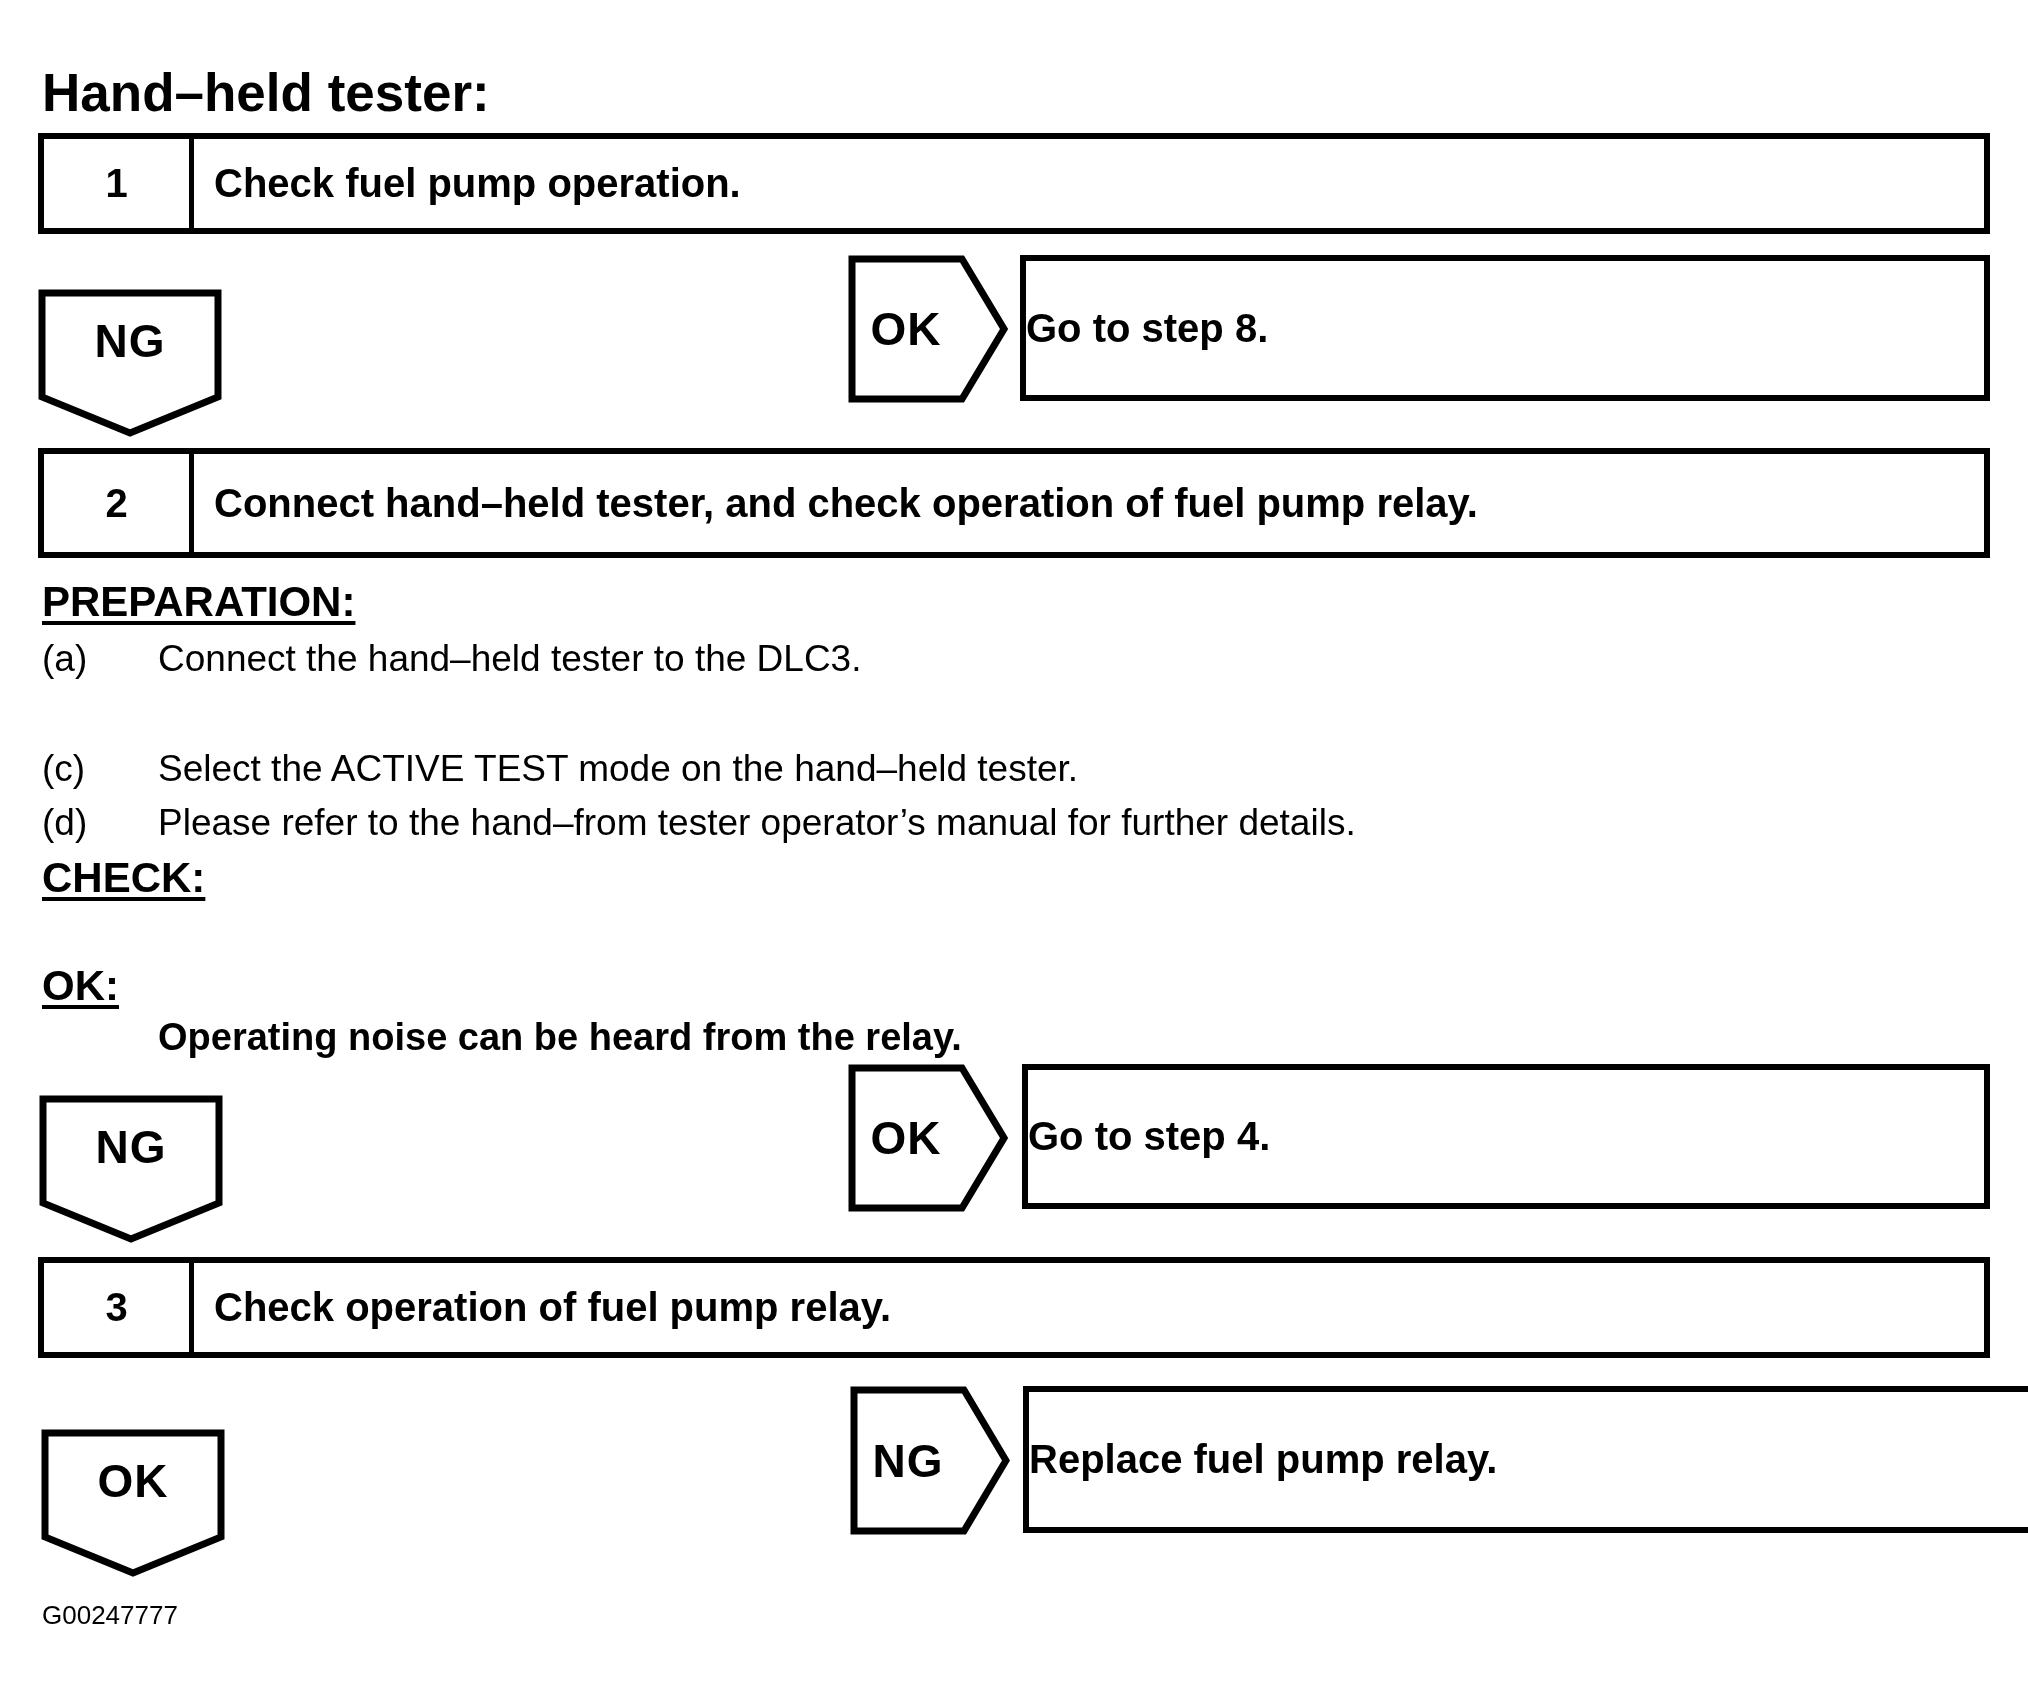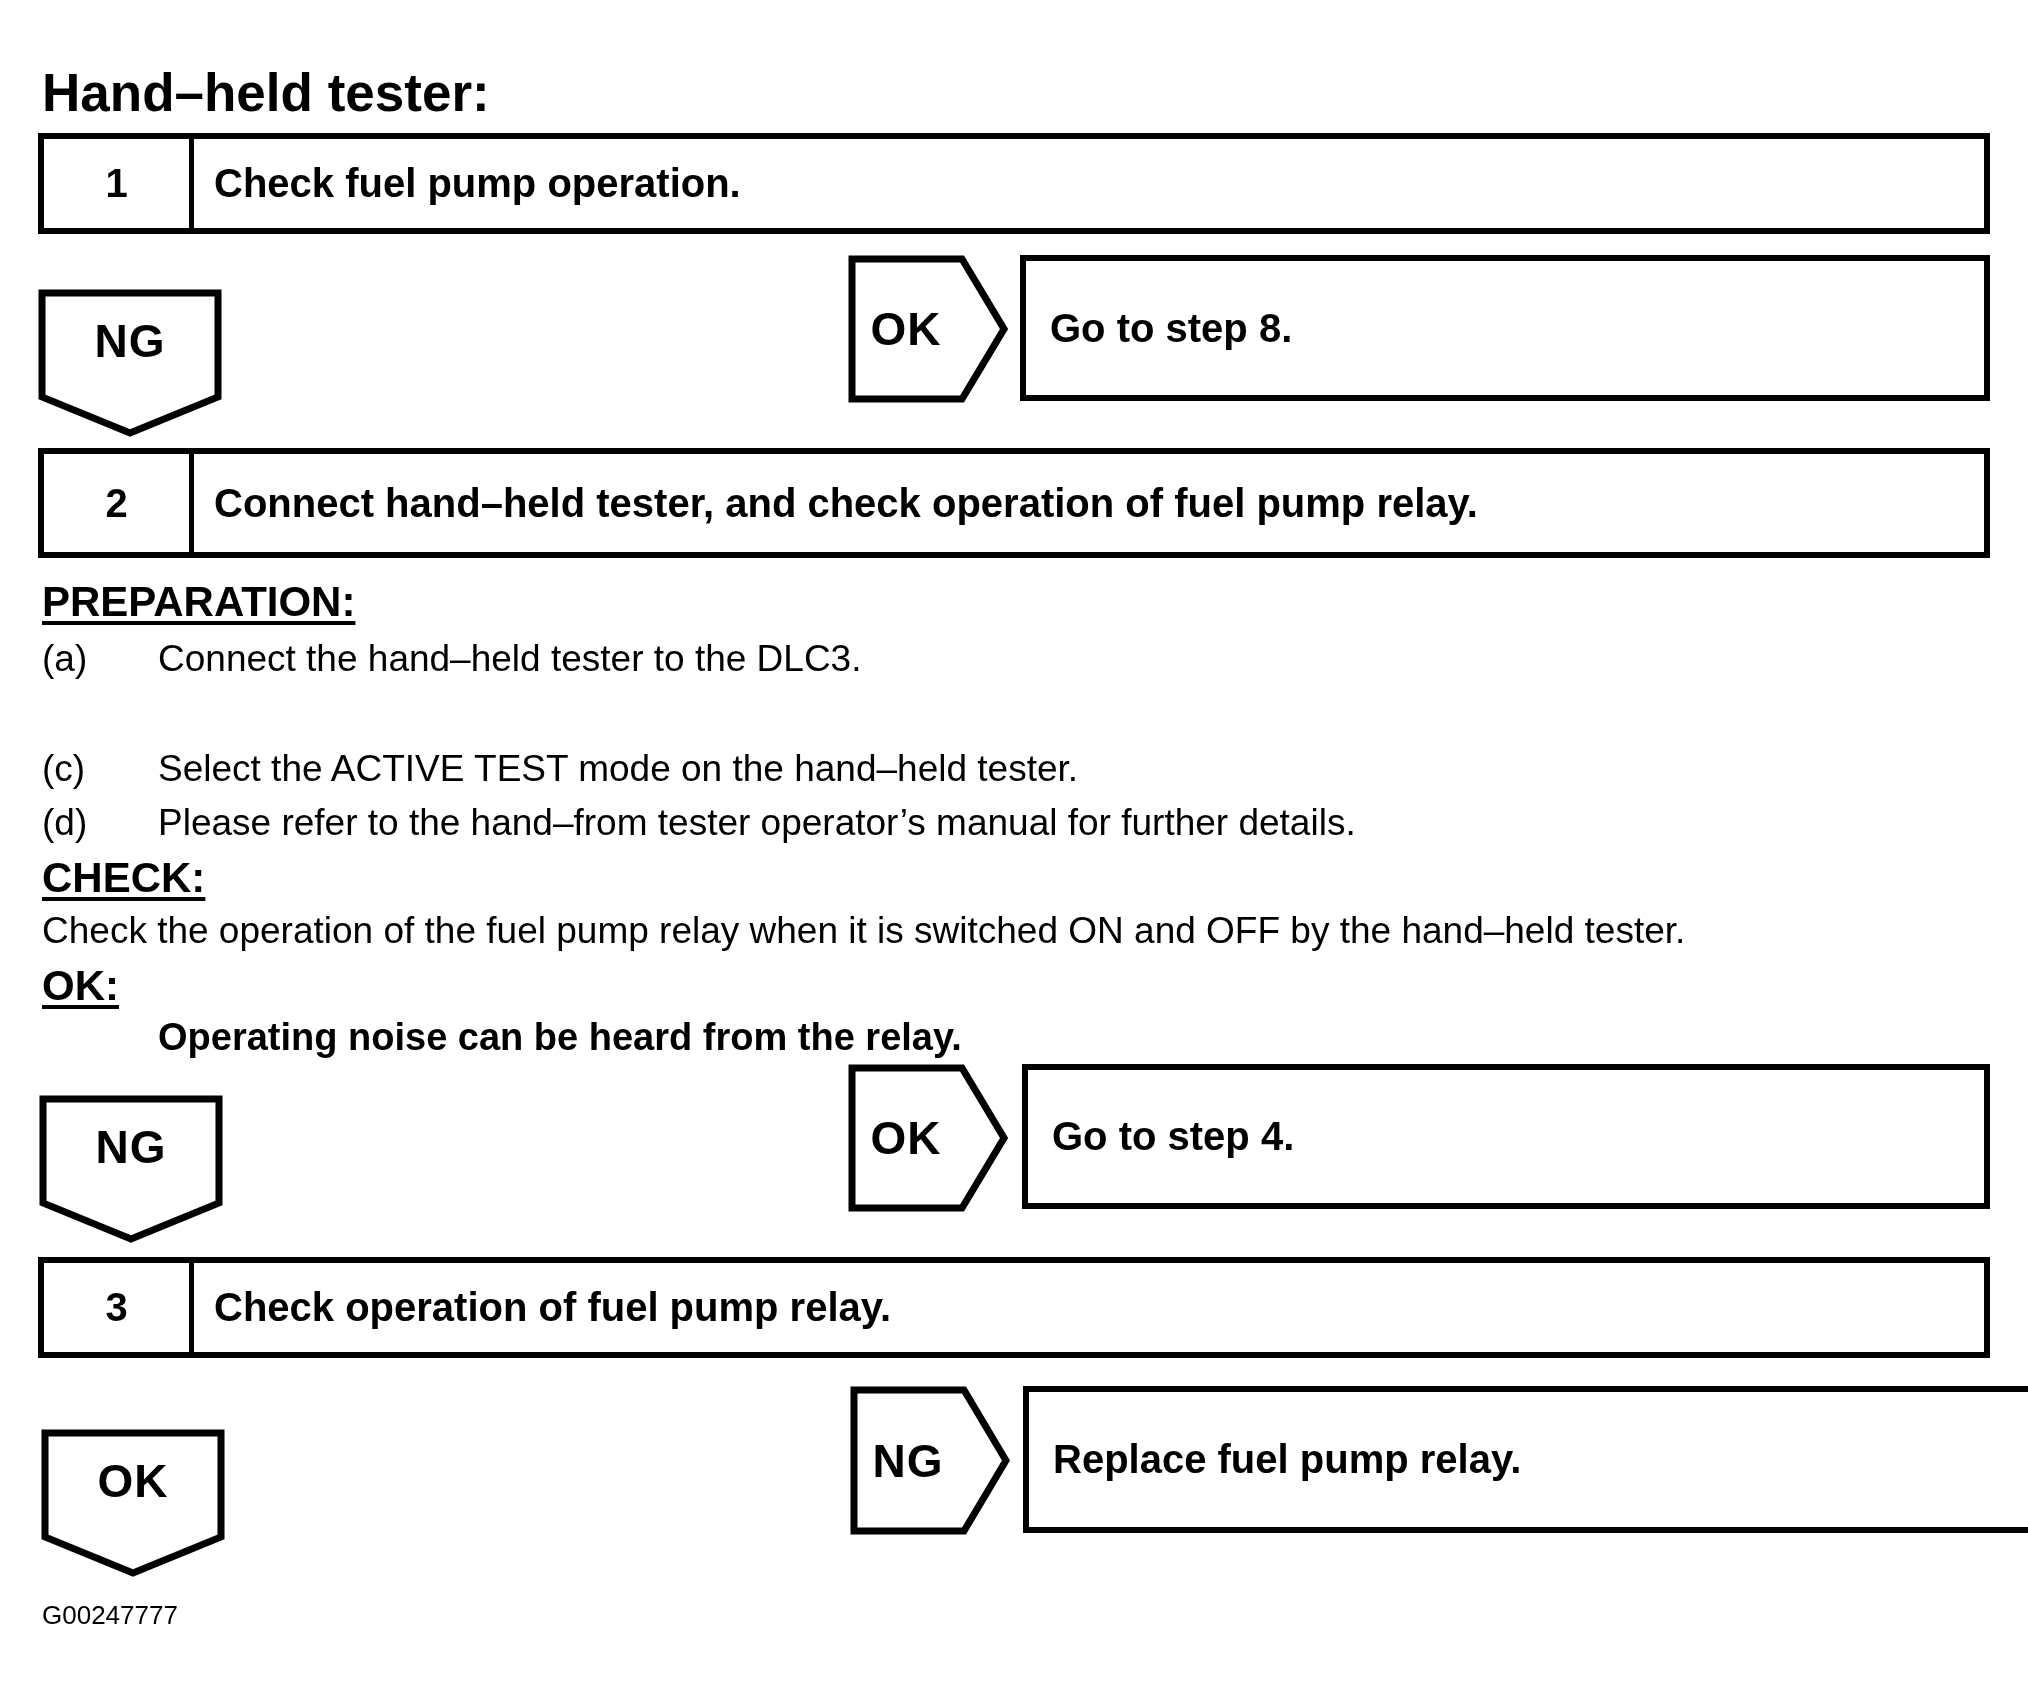--- a/index.html
+++ b/index.html
@@ -52,21 +52,20 @@
     font-weight: bold;
     font-size: 40px;
     white-space: nowrap;
   }
   .action-box {
     position: absolute;
     border: 6px solid #000;
     background: #fff;
     display: flex;
     align-items: center;
-    padding-left: 24px;
     font-weight: bold;
     font-size: 40px;
     box-sizing: border-box;
     white-space: nowrap;
   }
   .pent {
     position: absolute;
   }
   .pent svg {
     display: block;
@@ -178,21 +177,20 @@
     <span class="marker">(a)</span><span>Connect the hand–held tester to the DLC3.</span>
   </div>
   <div class="body-line list-row" style="top:748px;">
     <span class="marker">(c)</span><span>Select the ACTIVE TEST mode on the hand–held tester.</span>
   </div>
   <div class="body-line list-row" style="top:802px;">
     <span class="marker">(d)</span><span>Please refer to the hand–from tester operator’s manual for further details.</span>
   </div>
 
   <div class="h-underline" style="top:854px;">CHECK:</div>
-  <div class="body-line" style="top:910px;">Check the operation of the fuel pump relay when it is switched ON and OFF by the hand–held tester.</div>
 
   <div class="h-underline" style="top:962px;">OK:</div>
   <div class="ok-note" style="top:1016px;">Operating noise can be heard from the relay.</div>
 
   <div class="pent pent-down" style="left:39px; top:1095px; width:184px; height:148px;">
     <svg viewBox="0 0 184 148" preserveAspectRatio="none">
       <polygon points="4,4 180,4 180,108 92,144 4,108"></polygon>
     </svg>
     <span class="pent-lbl">NG</span>
   </div>

